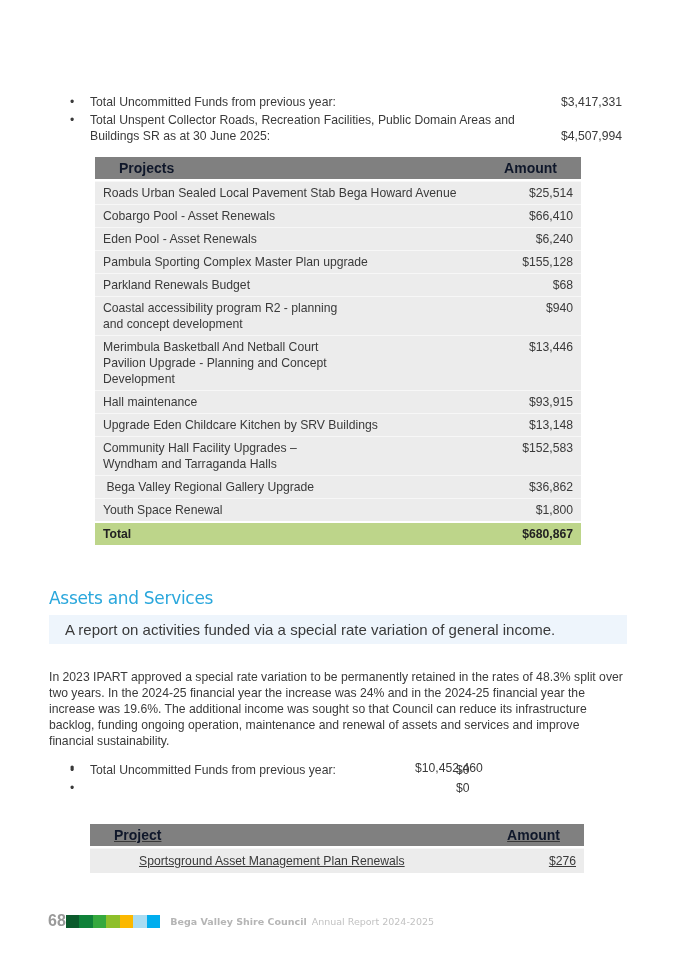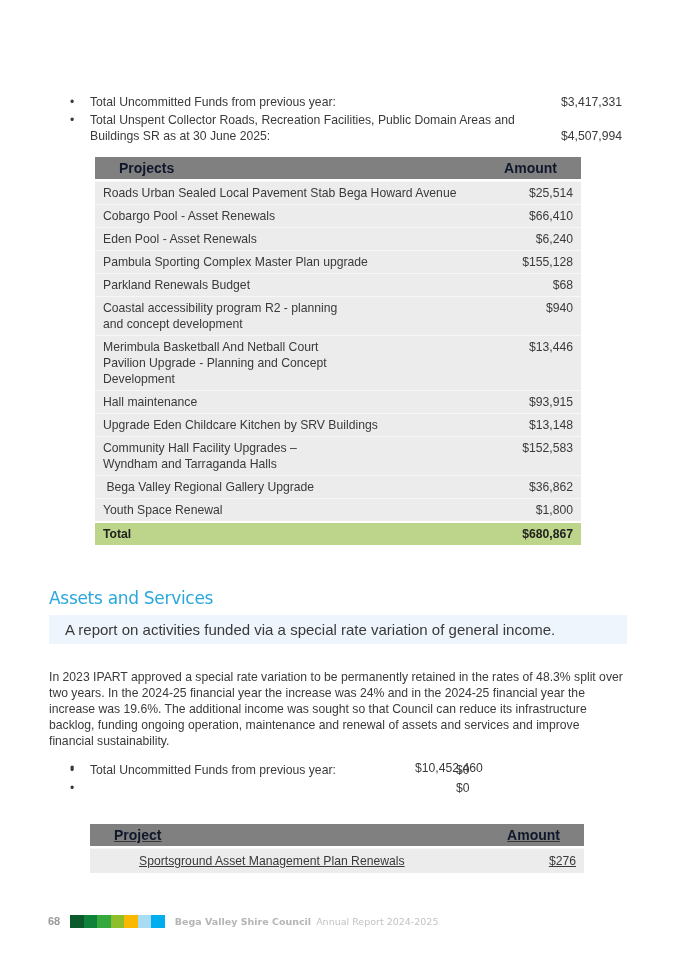--- a/index.html
+++ b/index.html
@@ -23,21 +23,21 @@
   table.proj tr.total td { background: #bdd58a; font-weight: bold; color: #222; border-top: 2px solid #ffffff; height: 16px; }
   #t1 { left: 95px; top: 157px; width: 486px; }
   #t2 { left: 90px; top: 824px; width: 494px; text-decoration: underline; }
   .section-title { left: 49px; top: 588px; font-size: 17px; color: #2aa7dc; font-family: "DejaVu Sans", sans-serif; letter-spacing: -0.3px; }
   .callout { left: 49px; top: 615px; width: 578px; height: 29px; background: #eef5fc; font-size: 15px; color: #3a3a3a; line-height: 29px; box-sizing: border-box; padding-left: 16px; }
   .para { left: 49px; top: 669px; width: 575px; font-size: 12.2px; line-height: 16px; color: #3a3a3a; margin: 0; }
   .mid-list { top: 760px; width: 410px; }
   .mid-list li { margin-bottom: 2px; }
   .mid-list .val { position: absolute; left: 345px; }
   .footer { left: 48px; top: 914px; height: 14px; display: flex; align-items: center; }
-  .pg { font-size: 11px; color: #9a9a9a; font-weight: bold; margin-right: 10px; }
+  .pg { font-size: 16px; color: #9a9a9a; font-weight: bold; margin-right: 0; }
   .swatches { display: flex; margin-right: 10px; }
   .sw { width: 13.5px; height: 13px; }
   .org { font-size: 9.5px; color: #b5b5b5; font-weight: bold; font-family: "DejaVu Sans", sans-serif; margin-right: 5px; }
   .doc { font-size: 9.5px; color: #c2c2c2; font-family: "DejaVu Sans", sans-serif; }
 </style>
 </head>
 <body>
 
 <ul class="bullet-list top-list">
   <li>

